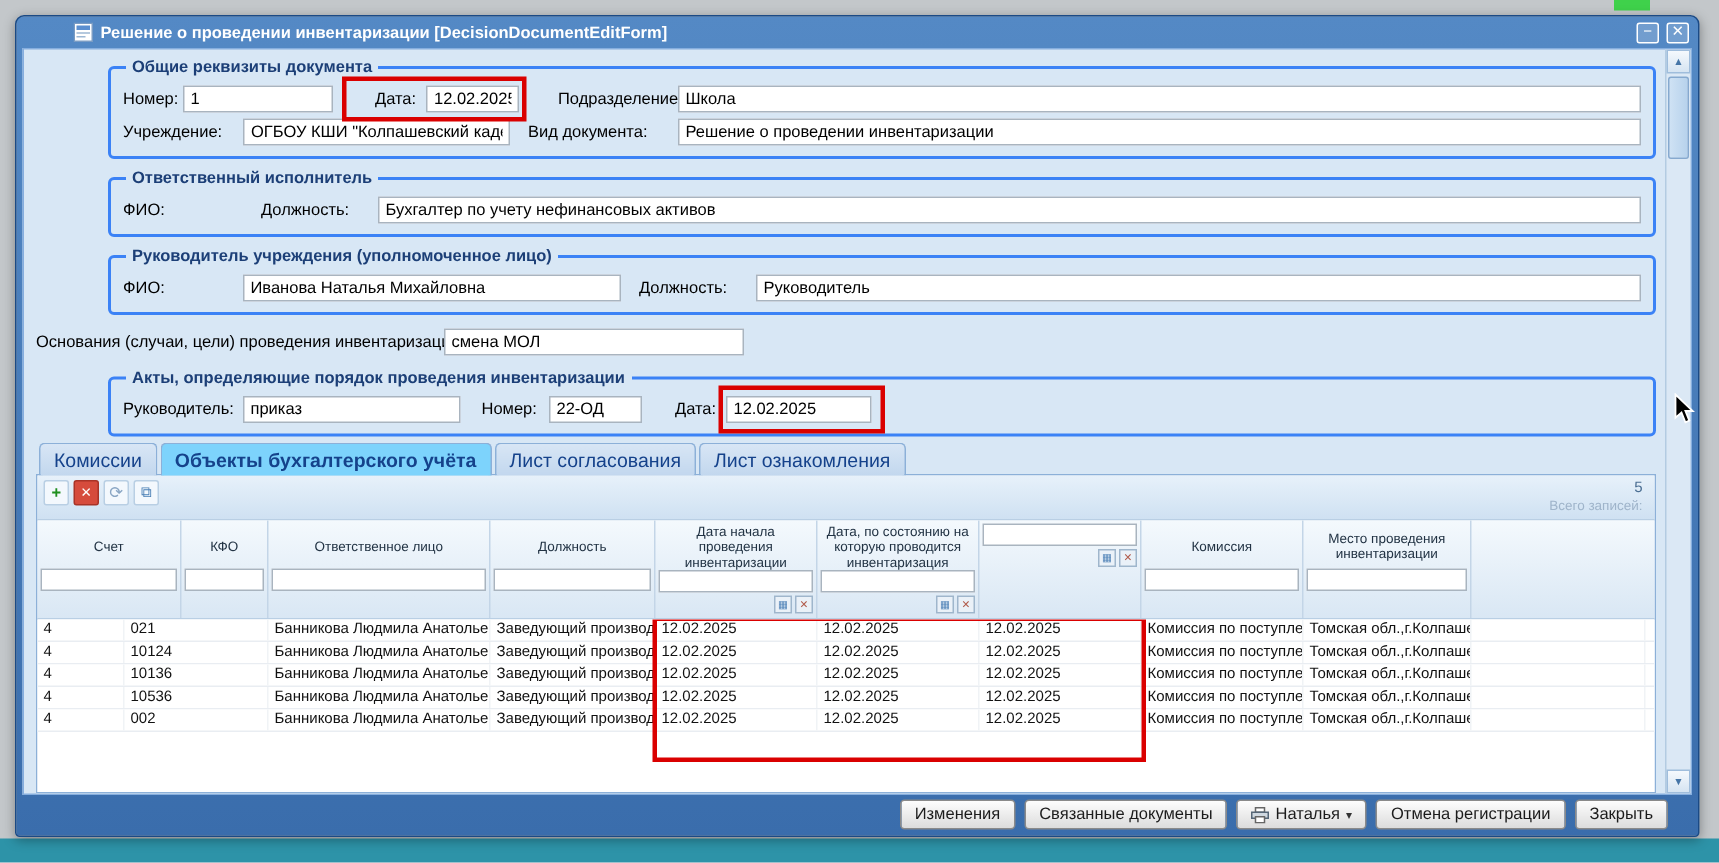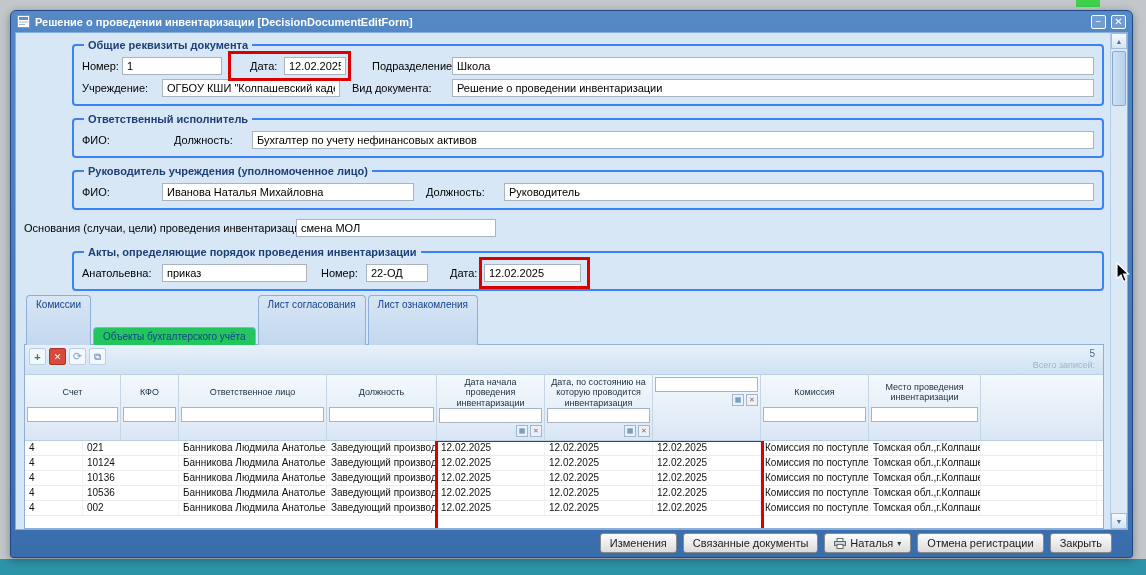--- a/index.html
+++ b/index.html
@@ -4,21 +4,21 @@
 <style>
   *{margin:0;padding:0;box-sizing:border-box;}
   html,body{width:1146px;height:575px;overflow:hidden;}
   body{font-family:"Liberation Sans","DejaVu Sans",sans-serif;background:#bfc3c6;}
   .stage{position:relative;width:1146px;height:575px;background:#c3c7ca;}
   .teal-strip{position:absolute;left:0;bottom:0;width:100%;height:16px;background:#2d93a8;}
   .green-frag{position:absolute;left:1076px;top:0;width:24px;height:7px;background:#3fd14b;}
 
   .window{position:absolute;left:10px;top:10px;width:1123px;height:548px;
     background:linear-gradient(#5489c5,#3a6dac);border:1px solid #1b4a85;
-    border-radius:6px 6px 3px 3px;box-shadow:0 2px 8px rgba(0,0,0,.35);}
+    border-radius:6px 6px 3px 3px;box-shadow:0 2px 8px rgba(0,0,0,.35);padding-left:32px;}
   .titlebar{height:21px;display:flex;align-items:center;gap:5px;padding:0 6px;cursor:default;}
   .title{color:#fff;font-size:11px;font-weight:bold;flex:1;white-space:nowrap;overflow:hidden;}
   .wtool{width:15px;height:14px;border:1px solid #fff;border-radius:2px;color:#fff;font-size:10px;
     line-height:12px;text-align:center;background:rgba(255,255,255,.18);cursor:pointer;flex:none;}
 
   .win-body{position:absolute;left:4px;right:4px;top:21px;bottom:27px;background:#d8e7f5;
     border:1px solid #86aede;overflow:hidden;}
   .content{position:absolute;left:0;top:0;right:17px;bottom:0;padding:6px 6px 0 8px;
     display:flex;flex-direction:column;}
 
@@ -29,23 +29,23 @@
   .tf{height:18px;border:1px solid #a9b4bf;background:#fff;font-size:11px;padding:1px 4px;color:#000;font-family:inherit;flex:none;}
   .grow1{flex:1 1 auto;min-width:0;}
   .hl-wrap{position:relative;display:inline-flex;align-items:center;flex:none;}
   .hl1{margin-left:28px;}
   .redbox{position:absolute;border:3px solid #da0000;pointer-events:none;z-index:20;}
   .hl1 .redbox{left:-22px;top:-6px;right:-5px;bottom:-6px;}
   .hl2 .redbox{left:-5px;top:-7px;right:-9px;bottom:-7px;}
   .basis-row{margin:2px 0 9px 0;}
 
   .tabstrip{display:flex;gap:2px;padding-left:2px;position:relative;z-index:2;margin-bottom:-1px;flex:none;}
-  .tab{font-size:10px;color:#15428b;background:linear-gradient(#d8e6f5,#c2d7ee);
+  .tab{font-size:13px;color:#15428b;background:linear-gradient(#d8e6f5,#c2d7ee);
     border:1px solid #8cb0d8;border-bottom:none;border-radius:4px 4px 0 0;padding:3px 9px 2px;cursor:pointer;white-space:nowrap;}
-  .tab.active{background:#22c55e;font-weight:normal;padding-bottom:3px;margin-top:32px;}
+  .tab.active{background:#7dd3fc;font-weight:bold;padding-bottom:3px;}
 
   .panel{flex:1 1 auto;display:flex;flex-direction:column;border:1px solid #8cb0d8;background:#fff;min-height:0;}
   .toolbar{height:30px;background:linear-gradient(#e7f1fa,#cfe1f2);border-bottom:1px solid #b9cfe4;
     display:flex;align-items:flex-start;padding:3px 6px 0 4px;flex:none;}
   .tb-icons{display:flex;gap:3px;}
   .tbi{width:17px;height:17px;border:1px solid #b9cfe4;background:#f3f8fd;border-radius:2px;
     font-size:11px;display:flex;align-items:center;justify-content:center;cursor:pointer;}
   .tbi[data-name="add-icon"]{color:#1f8f1f;font-weight:bold;}
   .tbi[data-name="delete-icon"]{background:#d64b3c;border-color:#a83327;color:#fff;font-size:9px;}
   .tbi[data-name="refresh-icon"]{color:#8aa6c4;}
@@ -149,21 +149,21 @@
         </fieldset>
 
         <div class="frow basis-row" data-name="basis-row">
           <span class="lbl" style="width:272px" data-name="basis-label">Основания (случаи, цели) проведения инвентаризации:</span>
           <input class="tf" style="width: 200px;" data-name="basis-input" value="смена МОЛ">
         </div>
 
         <fieldset class="fs" style="margin-bottom:4px" data-name="acts-section">
           <legend data-name="acts-legend">Акты, определяющие порядок проведения инвентаризации</legend>
           <div class="frow" data-name="acts-row">
-            <span class="lbl" style="width:80px" data-name="act-name-label">Анатольевна:</span>
+            <span class="lbl" style="width:80px" data-name="act-name-label">Руководитель:</span>
             <input class="tf" style="width: 145px;" data-name="act-name-input" value="приказ">
             <span class="lbl" style="width:45px;margin-left:14px" data-name="act-number-label">Номер:</span>
             <input class="tf" style="width: 62px;" data-name="act-number-input" value="22-ОД">
             <span class="lbl" style="width:34px;margin-left:22px" data-name="act-date-label">Дата:</span>
             <span class="hl-wrap hl2" data-name="act-date-field-group">
               <input class="tf" style="width: 97px;" data-name="act-date-input" value="12.02.2025">
               <span class="redbox" data-name="highlight-box-act-date"></span>
             </span>
           </div>
         </fieldset>

